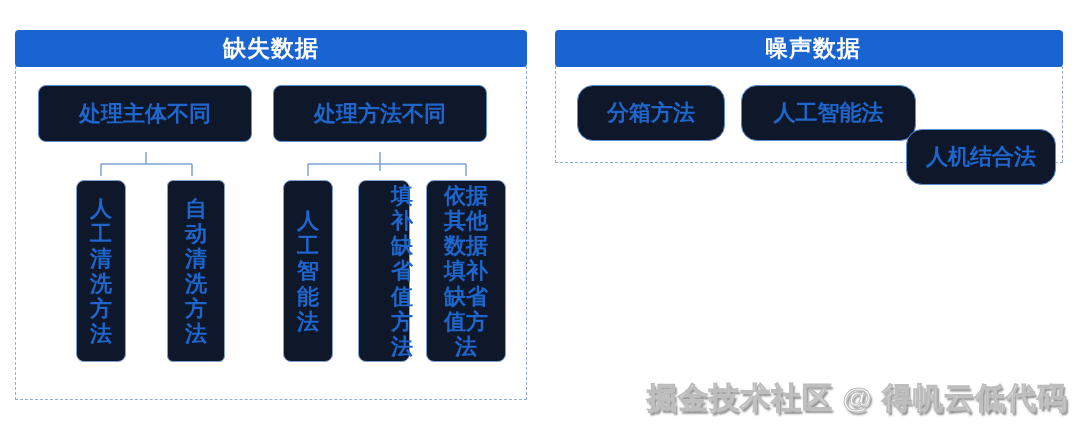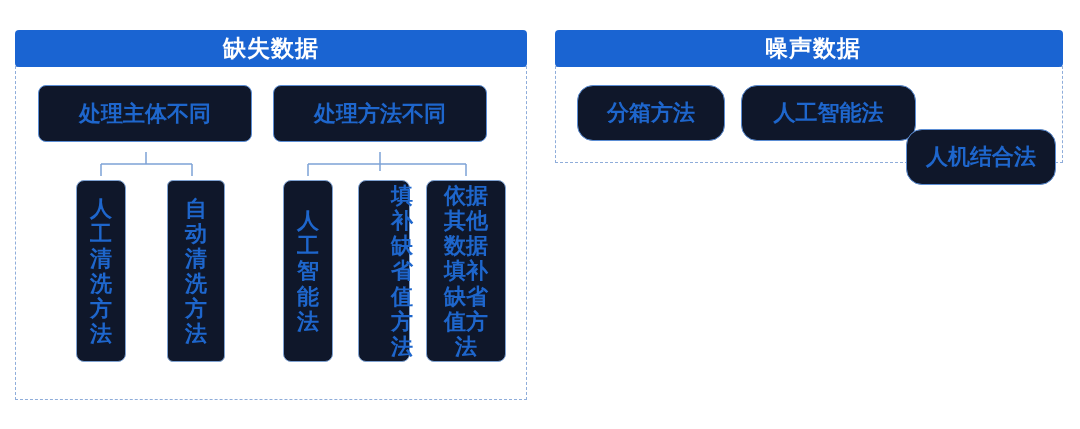--- a/index.html
+++ b/index.html
@@ -151,14 +151,15 @@
       <span>分箱方法</span>
     </div>
     <div class="node leaf-node" style="left:741px; width:175px;">
       <span>人工智能法</span>
     </div>
     <div class="node leaf-node" style="left:906px; width:150px;margin-top:44px;">
       <span>人机结合法</span>
     </div>
   </section>
 
+  <div class="watermark">掘金技术社区 @ 得帆云低代码</div>
 
 </div>
 
 </body></html>

